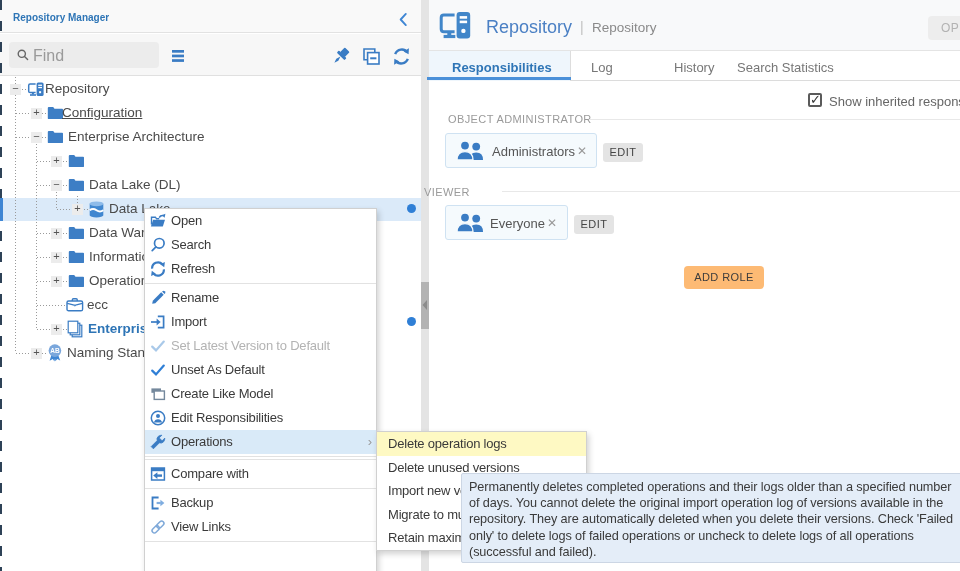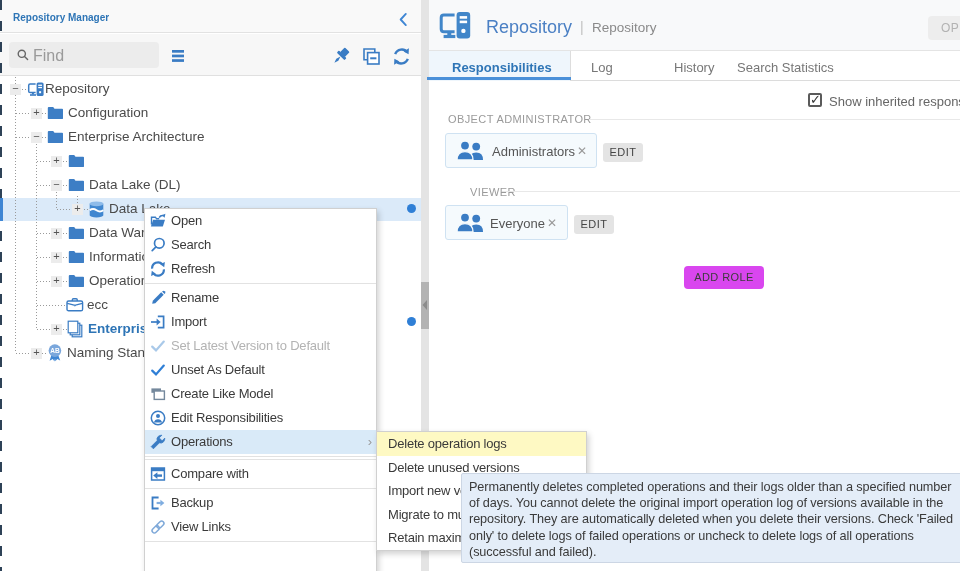--- a/index.html
+++ b/index.html
@@ -53,21 +53,21 @@
 #chkbox { left:808px; top:93px; width:14px; height:14px; border:2px solid #5a5a5a; border-radius:2px; background:#fff; }
 #chkmark { left:810px; top:92px; font-size:13px; color:#333; }
 #chklabel { left:829px; top:94px; font-size:13px; color:#666; white-space:nowrap; }
 .seclabel { position:absolute; font-size:11px; color:#9a9a9a; letter-spacing:0.4px; }
 .secline { position:absolute; height:1px; background:#e8e8e8; }
 .chip { position:absolute; background:#f5fafd; border:1px solid #cfe2f2; border-radius:3px; height:35px; }
 .chiptxt { position:absolute; font-size:13px; color:#555; }
 .chipx { position:absolute; font-size:12px; color:#999; }
 .editbtn { position:absolute; background:#e4e4e4; border-radius:3px; width:40px; height:19px;
   font-size:11px; color:#444; text-align:center; line-height:19px; letter-spacing:0.5px; }
-#addrole { left:684px; top:266px; width:80px; height:23px; background:#d946ef; border-radius:4px;
+#addrole { left:684px; top:266px; width:80px; height:23px; background:#fdba74; border-radius:4px;
   font-size:11px; color:#3c3c3c; text-align:center; line-height:23px; letter-spacing:0.4px; }
 
 
 #menu { left:144px; top:208px; width:233px; height:380px; background:#fff;
   border:1px solid #d0d0d0; box-shadow:2px 3px 6px rgba(0,0,0,0.18); z-index:10; }
 .mi { position:relative; height:24px; }
 .mi .mic { position:absolute; left:5px; top:4px; width:16px; height:16px; }
 .mi .mit { position:absolute; left:26px; top:4px; font-size:13px; letter-spacing:-0.2px; color:#3a3a3a; white-space:nowrap; }
 .mi.dis .mit { color:#b3b3b3; }
 .mi.hl { background:#d9eaf8; }
@@ -218,21 +218,21 @@
     <rect x="1.2" y="1.2" width="9.6" height="11.6" fill="#fff" stroke="#3a7cc4" stroke-width="1.2"></rect>
   </svg>
   <svg class="abs" style="left:47px;top:344px;" width="16" height="18" viewBox="0 0 16 18">
     <path d="M4.6 10.5 L2.6 16.8 L5.8 15 L7.4 17.4 L8.6 11.5 Z" fill="#3f86d4"></path>
     <path d="M11 10.5 L13.2 16.4 L10.2 15 L8.4 17.2 L7.6 11.5 Z" fill="#3f86d4"></path>
     <circle cx="7.9" cy="6.6" r="6.3" fill="#7aa7dc"></circle>
     <text x="7.9" y="8.9" font-size="6.5" font-weight="bold" fill="#fff" text-anchor="middle" font-family="Liberation Sans, sans-serif">AB</text>
   </svg>
 
   <div class="abs tlabel" style="left:45px;top:81px;">Repository</div>
-  <div class="abs tlabel" style="left:68px;top:105px;">Configuration</div>
+  <div class="abs tlabel" style="left:62px;top:105px;text-decoration:underline;">Configuration</div>
   <div class="abs tlabel" style="left:68px;top:129px;">Enterprise Architecture</div>
   <div class="abs tlabel" style="left:89px;top:177px;">Data Lake (DL)</div>
   <div class="abs tlabel" style="left:109px;top:201px;">Data Lake</div>
   <div class="abs tlabel" style="left:89px;top:225px;">Data Warehouse (DW)</div>
   <div class="abs tlabel" style="left:89px;top:249px;">Information Marts</div>
   <div class="abs tlabel" style="left:89px;top:273px;">Operational Data</div>
   <div class="abs tlabel" style="left:87px;top:297px;">ecc</div>
   <div class="abs tlabel" style="left:88px;top:321px;color:#2e75b6;font-weight:bold;">Enterprise Models</div>
   <div class="abs tlabel" style="left:67px;top:345px;">Naming Standards</div>
 
@@ -280,21 +280,21 @@
   <svg class="abs" style="left:456px;top:141px;" width="29" height="20" viewBox="0 0 29 20">
     <circle cx="20.2" cy="5.6" r="3.9" fill="#3a7cc4"></circle>
     <path d="M13.4 19 Q13.4 11.6 20.2 11.6 Q27 11.6 27 19 Z" fill="#3a7cc4"></path>
     <circle cx="9" cy="4.6" r="4.6" fill="#3a7cc4" stroke="#f5fafd" stroke-width="1.4"></circle>
     <path d="M1 19 Q1 10.6 9 10.6 Q17 10.6 17 19 Z" fill="#3a7cc4" stroke="#f5fafd" stroke-width="1.4"></path>
   </svg>
   <div class="abs chiptxt" style="left:492px;top:144px;">Administrators</div>
   <div class="abs chipx" style="left:577px;top:144px;">✕</div>
   <div class="abs editbtn" style="left:603px;top:143px;">EDIT</div>
 
-  <div class="abs seclabel" style="left:470px;top:186px;">VIEWER</div>
+  <div class="abs seclabel" style="left:424px;top:186px;">VIEWER</div>
   <div class="abs secline" style="left:502px;top:191px;width:458px;"></div>
   <div class="abs chip" style="left:445px;top:205px;width:123px;"></div>
   <svg class="abs" style="left:456px;top:213px;" width="29" height="20" viewBox="0 0 29 20">
     <circle cx="20.2" cy="5.6" r="3.9" fill="#3a7cc4"></circle>
     <path d="M13.4 19 Q13.4 11.6 20.2 11.6 Q27 11.6 27 19 Z" fill="#3a7cc4"></path>
     <circle cx="9" cy="4.6" r="4.6" fill="#3a7cc4" stroke="#f5fafd" stroke-width="1.4"></circle>
     <path d="M1 19 Q1 10.6 9 10.6 Q17 10.6 17 19 Z" fill="#3a7cc4" stroke="#f5fafd" stroke-width="1.4"></path>
   </svg>
   <div class="abs chiptxt" style="left:490px;top:216px;">Everyone</div>
   <div class="abs chipx" style="left:547px;top:216px;">✕</div>

